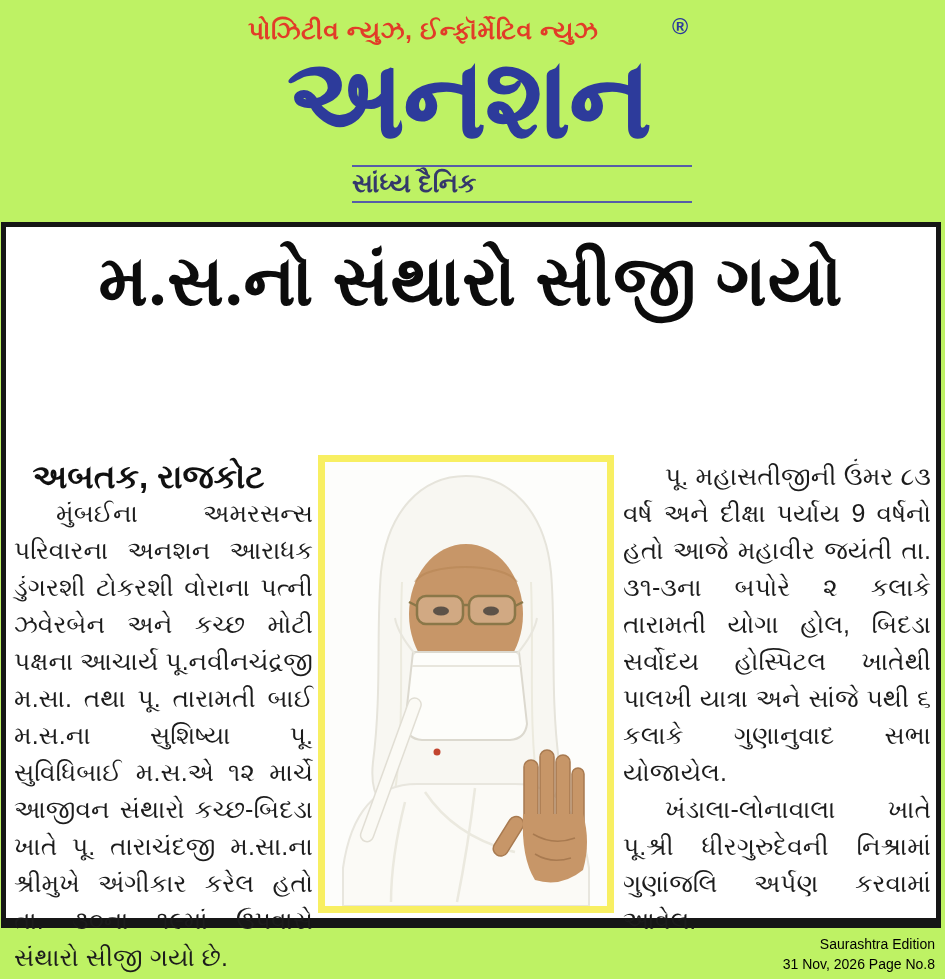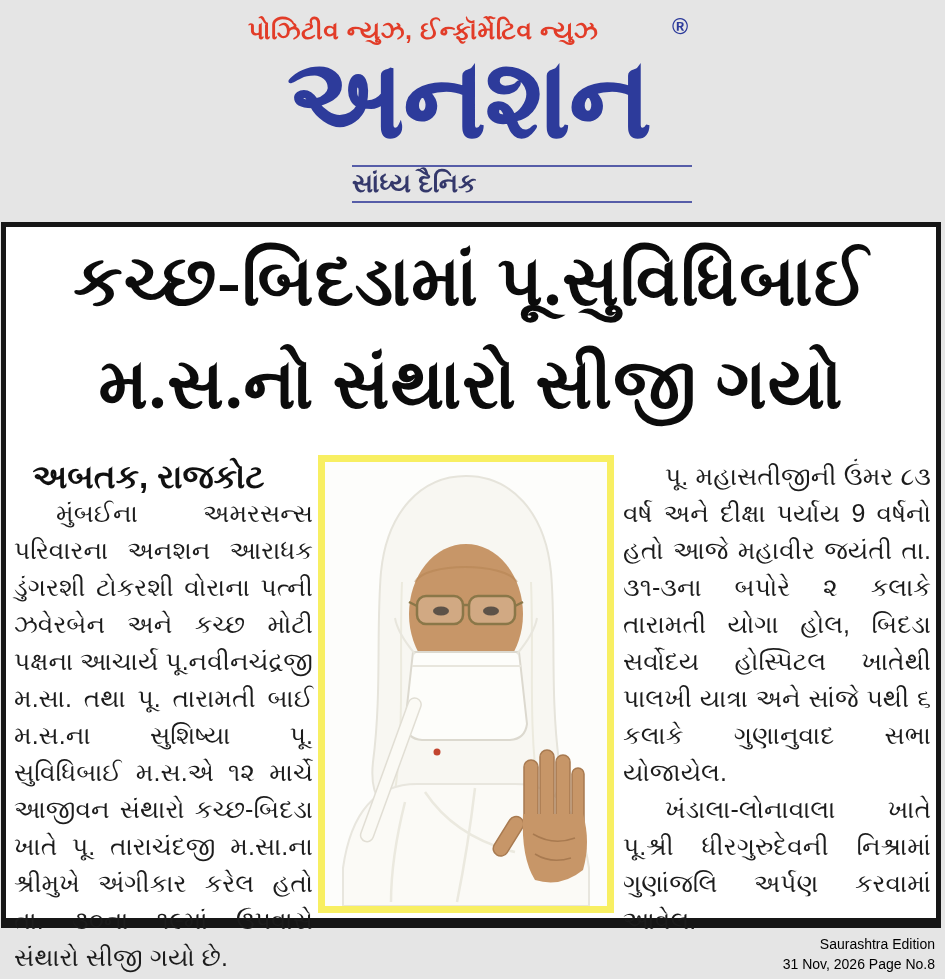--- a/index.html
+++ b/index.html
@@ -6,21 +6,21 @@
     --tagline_red:#e23c28;
     --logo_blue:#2d3b9b;
     --subtitle_navy:#34386b;
     --frame_yellow:#f8ef62;
   }
   *{margin:0;padding:0;box-sizing:border-box;}
   html,body{background:#ffffff;}
   .page{
     position:relative;
     width:945px;height:979px;
-    background:#e5e5e5;
+    background:#bef264;
     font-family:"Liberation Sans","DejaVu Sans",sans-serif;
     overflow:hidden;
   }
   
   .tagline{
     position:absolute;left:248px;top:16px;width:380px;
     font-size:25px;font-weight:bold;color:var(--tagline_red);
     letter-spacing:.5px;white-space:nowrap;
   }
   .regmark{
@@ -90,21 +90,20 @@
   <div>
     <div class="tagline">પોઝિટીવ ન્યુઝ, ઈન્ફૉર્મેટિવ ન્યુઝ</div>
     <div class="regmark">®</div>
     <div class="logo">અનશન</div>
     <div class="subtitle-block">સાંધ્ય દૈનિક</div>
   </div>
 
   <div class="article-box"></div>
 
   <div class="headline">
-    <span class="hl">કચ્છ-બિદડામાં પૂ.સુવિધિબાઈ</span>
     <span class="hl">મ.સ.નો સંથારો સીજી ગયો</span>
   </div>
 
   <div class="col-left body-text">
     <div class="dateline">અબતક, રાજકોટ</div>
     <div class="para">મુંબઈના અમરસન્સ પરિવારના અનશન આરાધક ડુંગરશી ટોકરશી વોરાના પત્ની ઝવેરબેન અને કચ્છ મોટી પક્ષના આચાર્ય પૂ.નવીનચંદ્રજી મ.સા. તથા પૂ. તારામતી બાઈ મ.સ.ના સુશિષ્યા પૂ. સુવિધિબાઈ મ.સ.એ ૧૨ માર્ચે આજીવન સંથારો કચ્છ-બિદડા ખાતે પૂ. તારાચંદજી મ.સા.ના શ્રીમુખે અંગીકાર કરેલ હતો તા. ૩૦ના ૧૯માં ઉપવાસે સંથારો સીજી ગયો છે.</div>
   </div>
 
   <div class="photo-frame">
     <div class="photo-inner">

